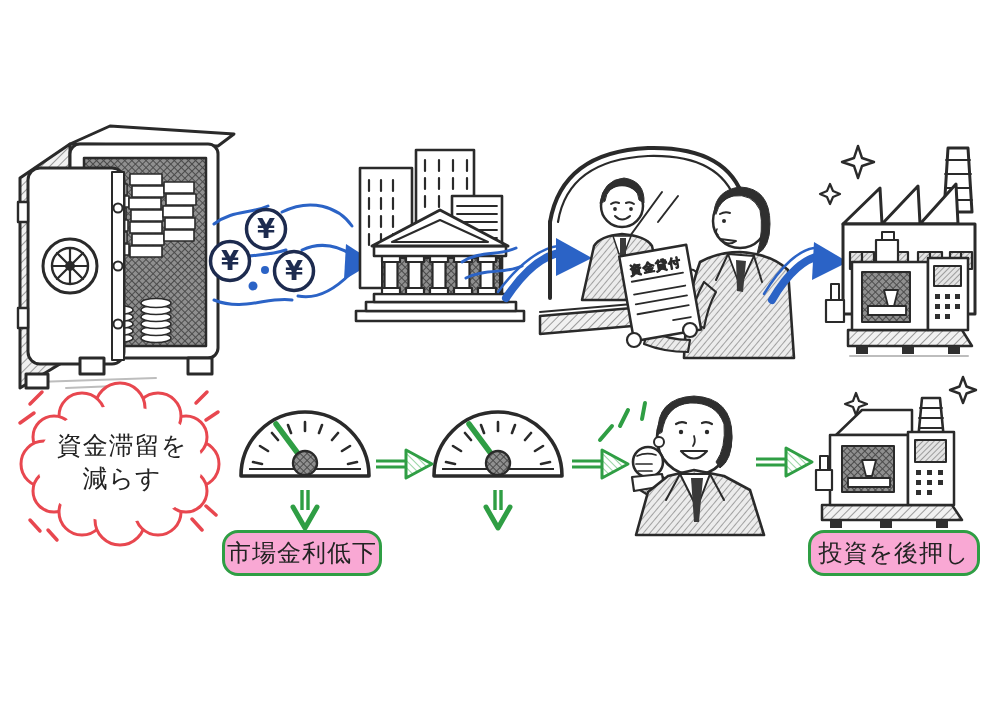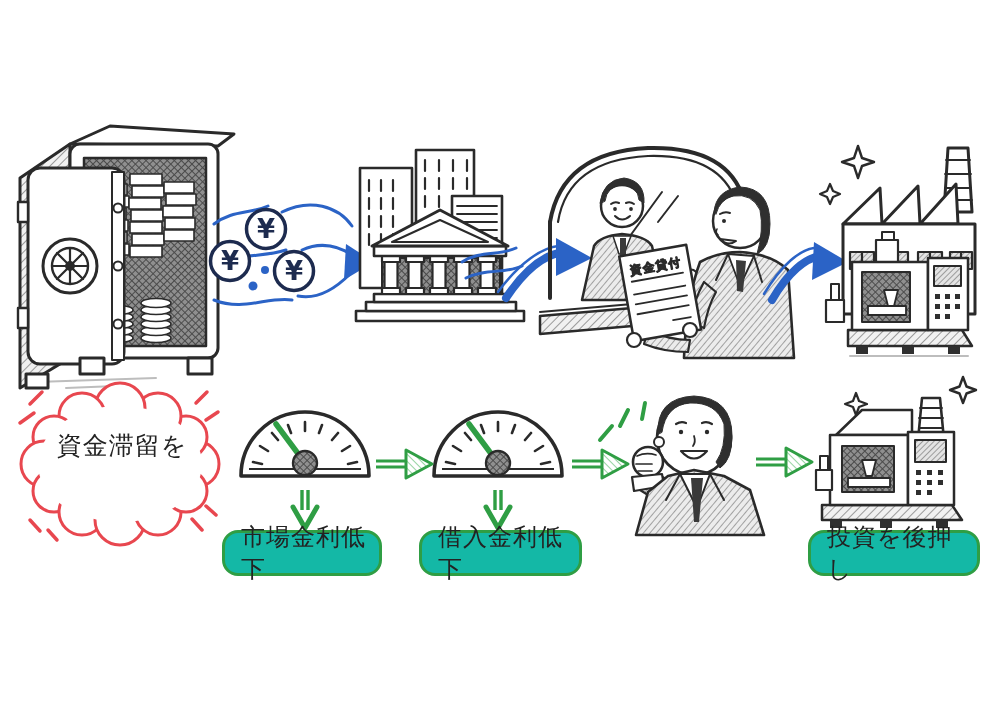--- a/index.html
+++ b/index.html
@@ -1,21 +1,21 @@
 <!DOCTYPE html>
 <html><head>
 <meta charset="utf-8">
 <style>
   html,body{margin:0;padding:0;background:#ffffff;}
   .stage{position:relative;width:1000px;height:706px;background:#ffffff;overflow:hidden;
          font-family:"DejaVu Sans",sans-serif;}
   .stage svg{position:absolute;left:0;top:0;font-family:"DejaVu Sans",sans-serif;}
   .label-box{position:absolute;display:flex;align-items:center;justify-content:center;
-             border:3px solid #2f9e44;border-radius:16px;background:#14b8a6;color:#232323;
-             font-size:24px;font-weight:500;letter-spacing:1px;box-sizing:border-box;padding-left:16px;}
+             border:3px solid #2f9e44;border-radius:16px;background:#f9a8d4;color:#232323;
+             font-size:24px;font-weight:500;letter-spacing:1px;box-sizing:border-box;}
   .label-box.small{font-size:21px;letter-spacing:0;}
   .cloud-text{position:absolute;left:30px;top:430px;width:184px;text-align:center;
               color:#232323;font-size:25px;font-weight:500;line-height:1.3;letter-spacing:1px;}
   .coin-text{font-size:26px;font-weight:bold;fill:#1d2b4f;}
   .doc-title{font-size:12px;font-weight:bold;fill:#2a2a2a;letter-spacing:1px;}
 </style>
 </head>
 <body>
 
 <div class="stage">
@@ -369,25 +369,23 @@
       <rect x="916" y="490" width="5" height="5"></rect>
           <rect x="927" y="490" width="5" height="5"></rect>
     </g>
     <rect x="816" y="470" width="16" height="20" fill="#ffffff" stroke-width="2.2"></rect>
     <rect x="820" y="456" width="8" height="14" fill="#ffffff" stroke-width="2"></rect>
   </g>
 </svg>
 
 <div class="cloud-text">
   <div>資金滞留を</div>
+  <div>減らす</div>
 </div>
 
 <div class="label-box" style="left:222px;top:530px;width:160px;height:46px;">
   <span>市場金利低下</span>
-</div>
-<div class="label-box" style="left:419px;top:530px;width:163px;height:46px;">
-  <span>借入金利低下</span>
 </div>
 <div class="label-box" style="left:808px;top:530px;width:172px;height:46px;">
   <span>投資を後押し</span>
 </div>
 
 </div>
 
 </body></html>

